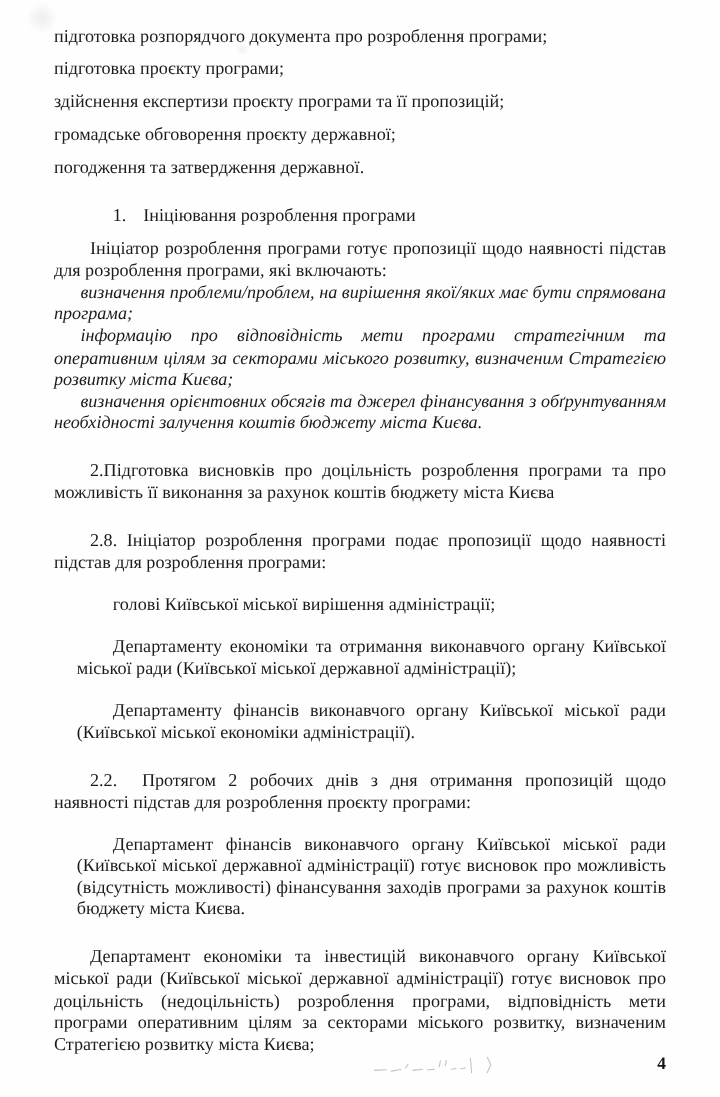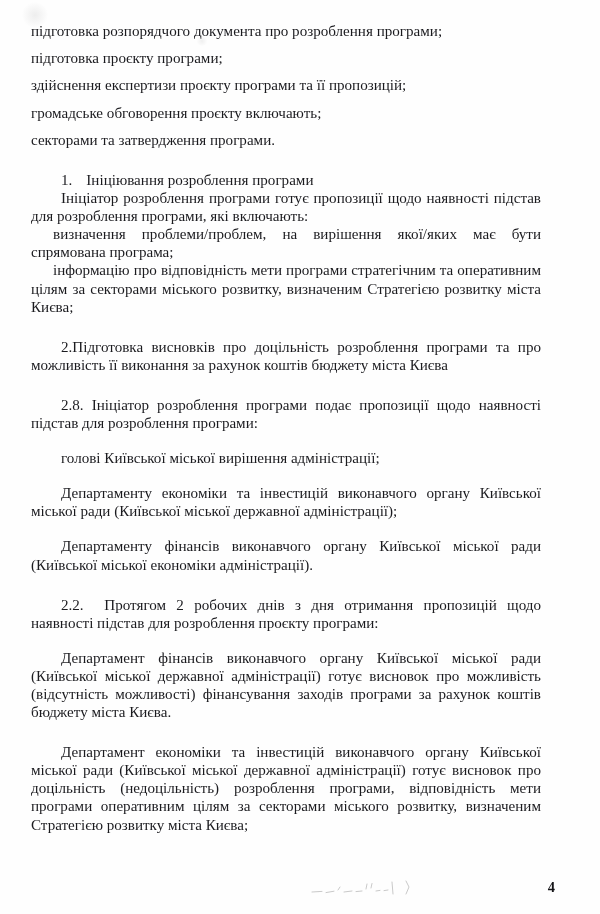--- a/index.html
+++ b/index.html
@@ -41,21 +41,21 @@
     top: 36px;
     width: 12px;
     height: 10px;
     border-radius: 50%;
     background: radial-gradient(circle at 50% 50%, rgba(150,150,150,0.14), rgba(255,255,255,0) 70%);
     pointer-events: none;
   }
 
   .content {
     position: absolute;
-    left: 31px;
+    left: 45px;
     top: 0;
     width: 510px;
   }
 
   p {
     margin: 0;
     font-size: 15.1px;
     line-height: 18.1px;
     text-align: justify;
     text-justify: inter-word;
@@ -68,24 +68,25 @@
     line-height: 27.2px;
     text-align: left;
     text-indent: 0;
   }
 
   .indent {
     text-indent: 30px;
   }
   .indent-sm {
     text-indent: 22px;
+    font-style: italic;
   }
 
-  .gap-sm { }
-  .gap-md { margin-top: 17px; }
+  .gap-sm { margin-top: 10px; }
+  .gap-md { margin-top: 17px; margin-left: 19px; }
   .gap-lg { margin-top: 22px; }
 
   .heading-num {
     text-indent: 30px;
     text-align: left;
   }
   .heading-num .num-sp {
     display: inline-block;
     width: 14px;
   }
@@ -122,35 +123,36 @@
 <div class="page">
 
   <div class="scan-blob-tl"></div>
   <div class="scan-blob-tr"></div>
 
   <div class="content">
 
     <p class="lead-line" style="margin-top:18px;">підготовка розпорядчого документа про розроблення програми;</p>
     <p class="lead-line">підготовка проєкту програми;</p>
     <p class="lead-line">здійснення експертизи проєкту програми та її пропозицій;</p>
-    <p class="lead-line">громадське обговорення проєкту включають;</p>
-    <p class="lead-line">секторами та затвердження програми.</p>
+    <p class="lead-line">громадське обговорення проєкту державної;</p>
+    <p class="lead-line">погодження та затвердження державної.</p>
 
     <p class="heading-num gap-md"><span>1.</span><span class="num-sp"></span><span>Ініціювання розроблення програми</span></p>
 
     <p class="indent gap-sm">Ініціатор розроблення програми готує пропозиції щодо наявності підстав для розроблення програми, які включають:</p>
     <p class="indent-sm">визначення проблеми/проблем, на вирішення якої/яких має бути спрямована програма;</p>
     <p class="indent-sm">інформацію про відповідність мети програми стратегічним та оперативним цілям за секторами міського розвитку, визначеним Стратегією розвитку міста Києва;</p>
+    <p class="indent-sm">визначення орієнтовних обсягів та джерел фінансування з обґрунтуванням необхідності залучення коштів бюджету міста Києва.</p>
 
     <p class="indent gap-lg"><span>2.</span><span class="num-sp"></span><span>Підготовка висновків про доцільність розроблення програми та про можливість її виконання за рахунок коштів бюджету міста Києва</span></p>
 
     <p class="indent gap-lg"><span>2.8.</span>&nbsp;<span>Ініціатор розроблення програми подає пропозиції щодо наявності підстав для розроблення програми:</span></p>
 
     <p class="indent gap-md">голові Київської міської вирішення адміністрації;</p>
-    <p class="indent gap-md">Департаменту економіки та інвестицій виконавчого органу Київської міської ради (Київської міської державної адміністрації);</p>
+    <p class="indent gap-md">Департаменту економіки та отримання виконавчого органу Київської міської ради (Київської міської державної адміністрації);</p>
     <p class="indent gap-md">Департаменту фінансів виконавчого органу Київської міської ради (Київської міської економіки адміністрації).</p>
 
     <p class="indent gap-lg"><span>2.2.</span>&nbsp;&nbsp;<span>Протягом 2 робочих днів з дня отримання пропозицій щодо наявності підстав для розроблення проєкту програми:</span></p>
 
     <p class="indent gap-md">Департамент фінансів виконавчого органу Київської міської ради (Київської міської державної адміністрації) готує висновок про можливість (відсутність можливості) фінансування заходів програми за рахунок коштів бюджету міста Києва.</p>
     <p class="indent gap-lg">Департамент економіки та інвестицій виконавчого органу Київської міської ради (Київської міської державної адміністрації) готує висновок про доцільність (недоцільність) розроблення програми, відповідність мети програми оперативним цілям за секторами міського розвитку, визначеним Стратегією розвитку міста Києва;</p>
 
   </div>
 
   <div class="footer">

